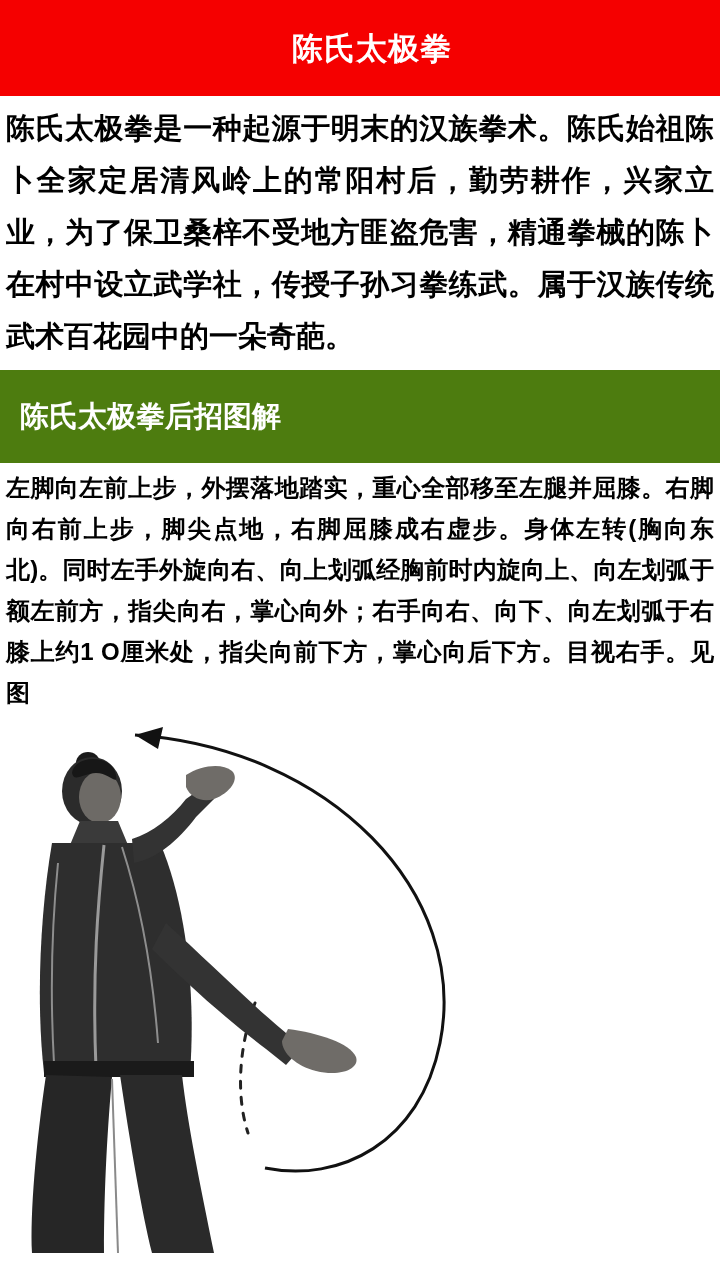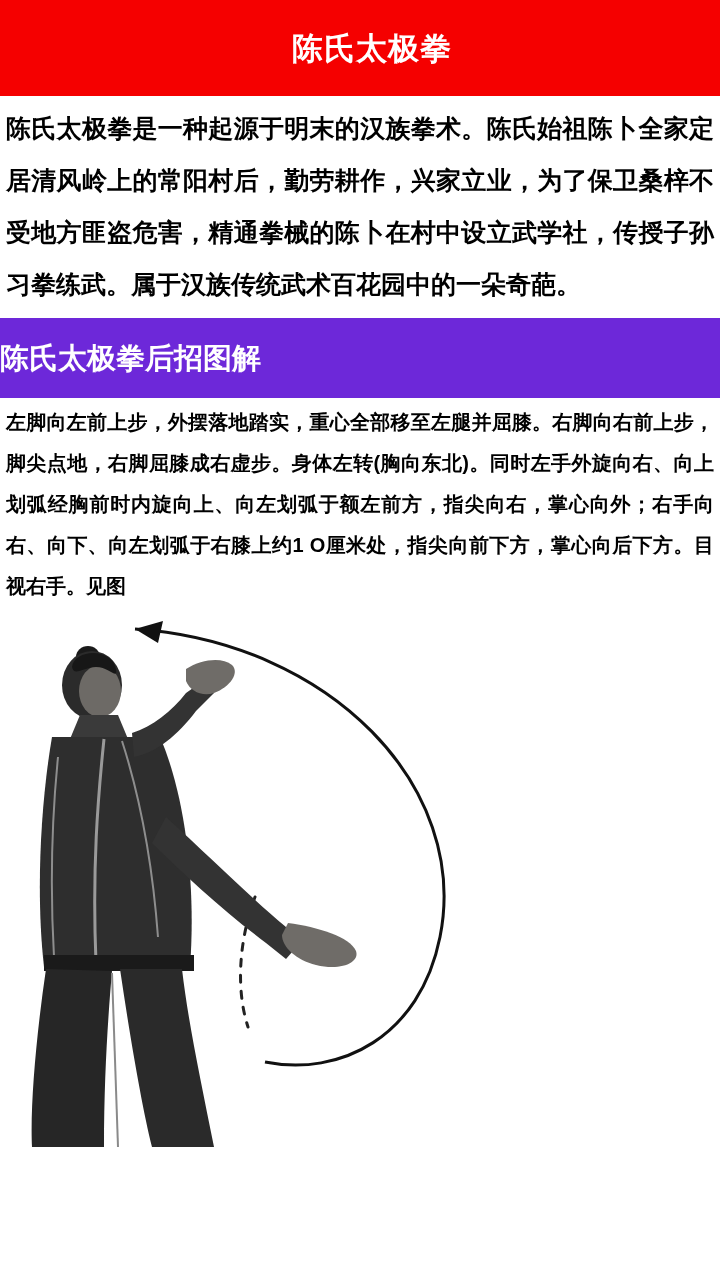--- a/index.html
+++ b/index.html
@@ -38,52 +38,53 @@
     font-weight: bold;
     letter-spacing: 1px;
     line-height: 1;
   }
   
   .intro {
     padding: 6px 6px 0 6px;
     box-sizing: border-box;
   }
   .intro-text {
-    font-size: 25px;
+    font-size: 29px;
     font-weight: bold;
     color: #000000;
     line-height: 52px;
     text-align: justify;
     text-justify: inter-ideograph;
     letter-spacing: 0px;
     margin: 0;
   }
   
   .section-header {
     width: 100%;
-    height: 80px;
-    background: #6d28d9;
+    height: 93px;
+    background: #4d7c0f;
     display: flex;
     align-items: center;
     box-sizing: border-box;
+    padding-left: 20px;
     margin-top: 8px;
   }
   .section-header-text {
     color: #ffffff;
     font-size: 29px;
     font-weight: bold;
     line-height: 1;
   }
   
   .body-block {
     padding: 4px 6px 0 6px;
     box-sizing: border-box;
   }
   .body-text {
-    font-size: 20px;
+    font-size: 24px;
     font-weight: bold;
     color: #000000;
     line-height: 41px;
     text-align: justify;
     text-justify: inter-ideograph;
     margin: 0;
   }
   
   .figure-area {
     position: relative;

